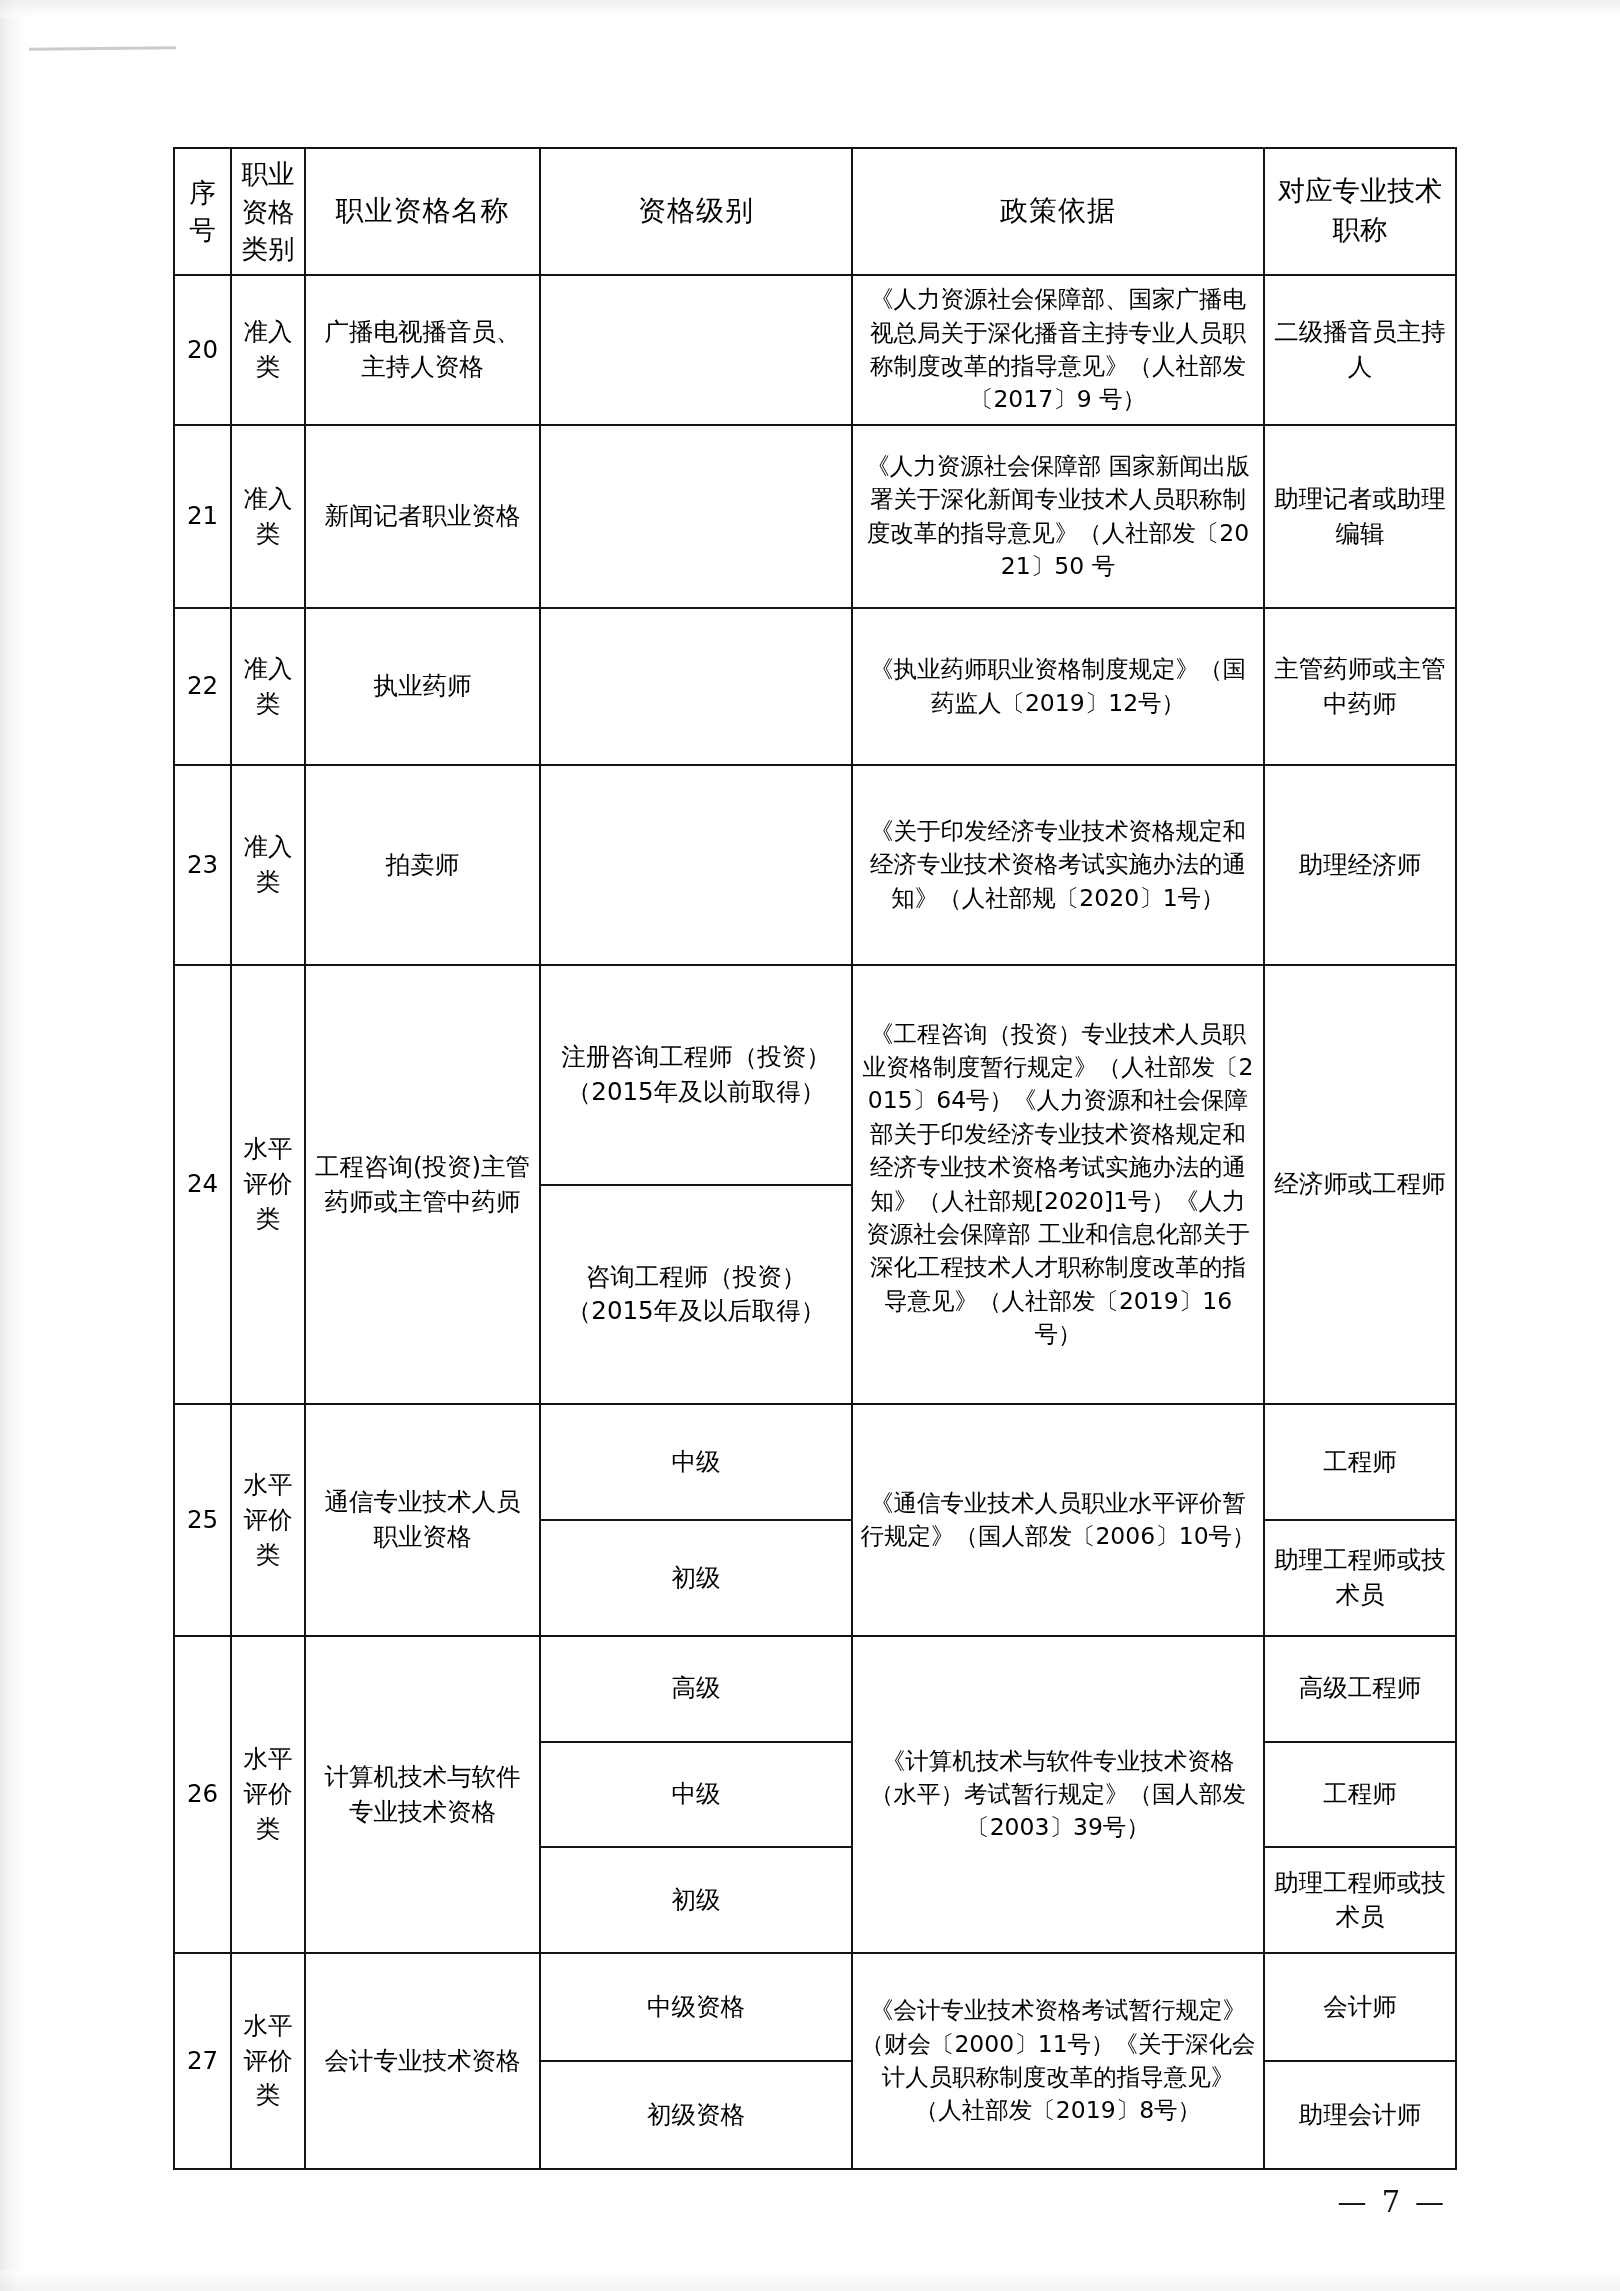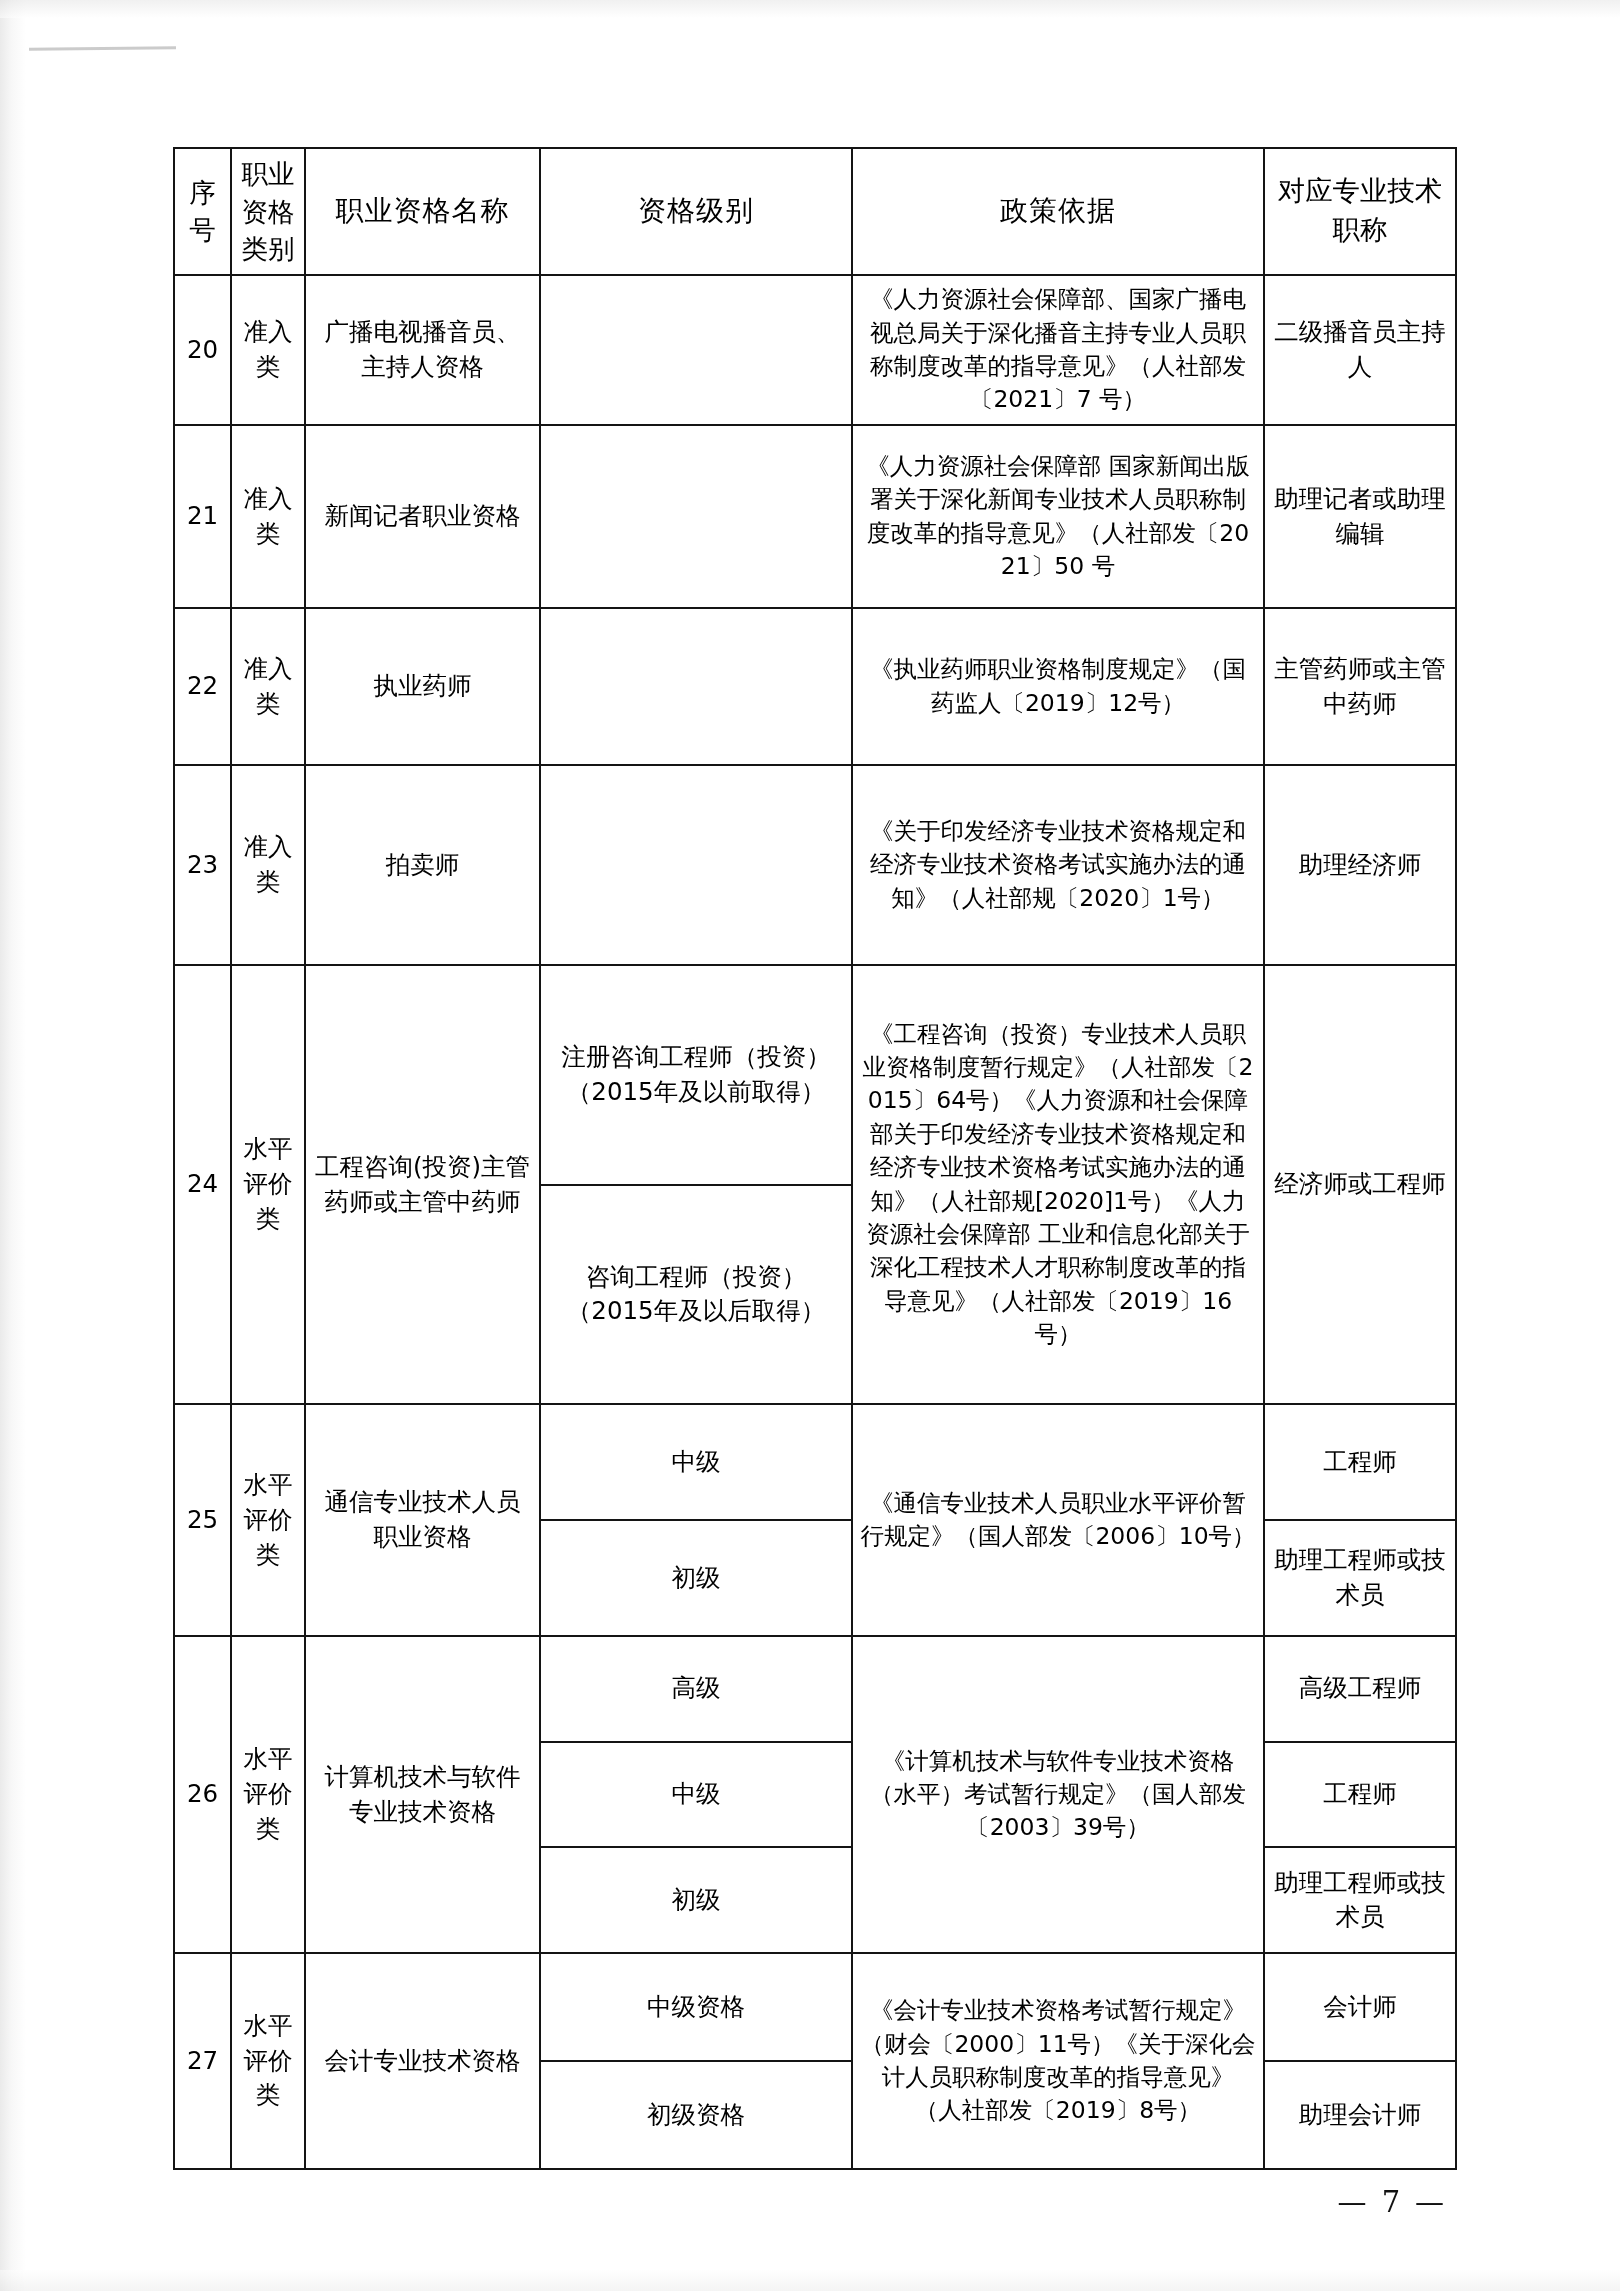--- a/index.html
+++ b/index.html
@@ -198,21 +198,21 @@
         </tr>
       </thead>
 
       <tbody>
 
         <tr class="r20">
           <td class="seq">20</td>
           <td class="cat">准入类</td>
           <td class="name">广播电视播音员、主持人资格</td>
           <td class="level"></td>
-          <td class="policy">《人力资源社会保障部、国家广播电视总局关于深化播音主持专业人员职称制度改革的指导意见》（人社部发〔2021〕7 号）</td>
+          <td class="policy">《人力资源社会保障部、国家广播电视总局关于深化播音主持专业人员职称制度改革的指导意见》（人社部发〔2017〕9 号）</td>
           <td class="title">二级播音员主持人</td>
         </tr>
 
         <tr class="r21">
           <td class="seq">21</td>
           <td class="cat">准入类</td>
           <td class="name">新闻记者职业资格</td>
           <td class="level"></td>
           <td class="policy">《人力资源社会保障部 国家新闻出版署关于深化新闻专业技术人员职称制度改革的指导意见》（人社部发〔2021〕50 号</td>
           <td class="title">助理记者或助理编辑</td>

